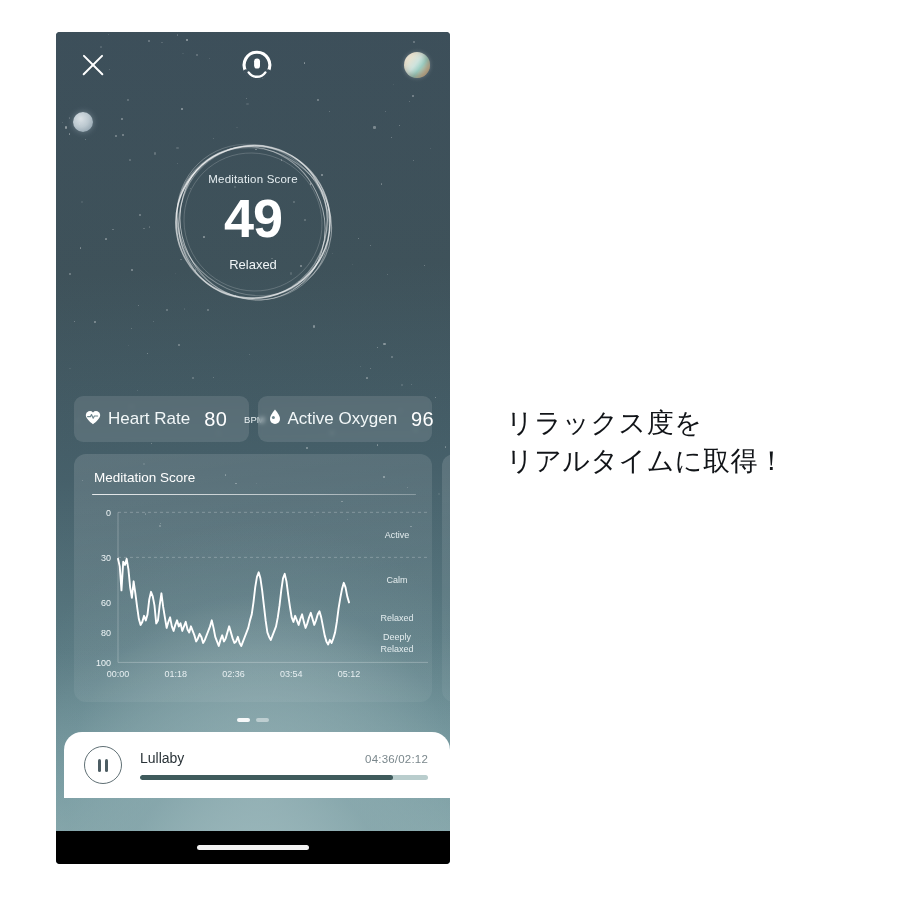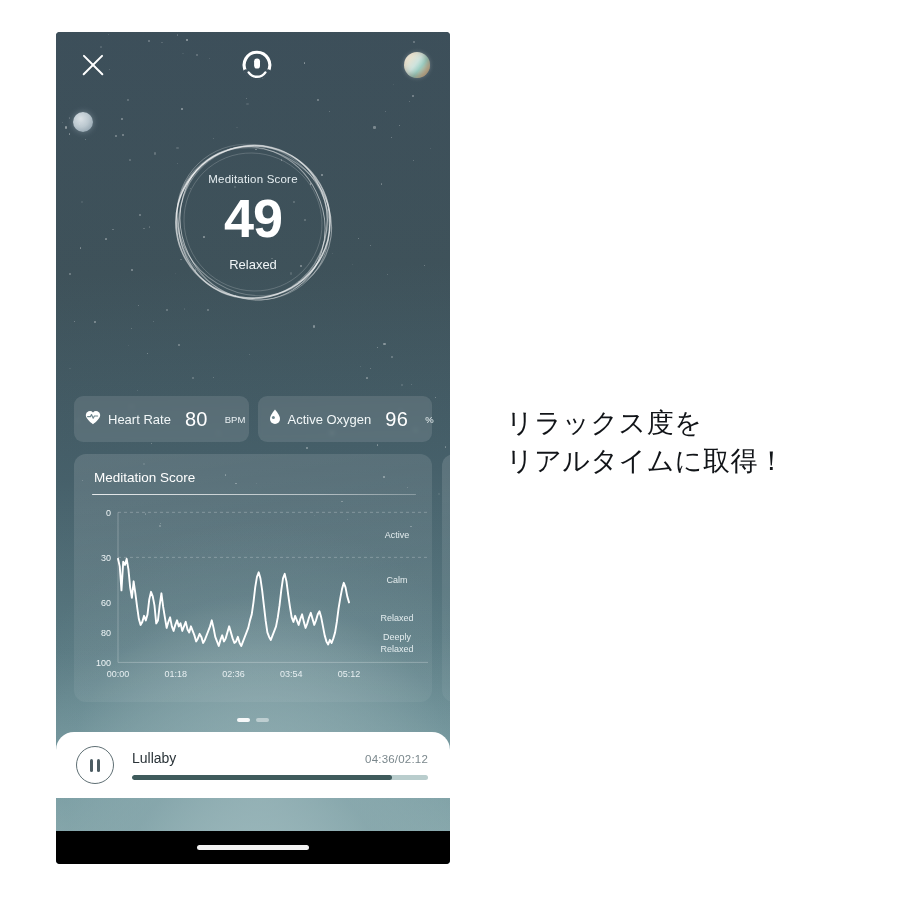--- a/index.html
+++ b/index.html
@@ -101,21 +101,21 @@
   }
   .vital {
     flex: 1 1 0; min-width: 0;
     height: 46px; border-radius: 9px;
     background: rgba(255,255,255,0.115);
     display: flex; align-items: center;
     padding: 0 11px; gap: 7px;
     backdrop-filter: blur(2px);
   }
   .vital .ic { flex: 0 0 auto; display: block; }
-  .vital .vname { font-size: 13px; color: #f2f7f8; white-space: nowrap; }
+  .vital .vname { font-size: 17px; color: #f2f7f8; white-space: nowrap; }
   .vital .spacer { flex: 1 1 auto; }
   .vital .vnum { font-size: 20px; font-weight: 400; color: #ffffff; letter-spacing: .3px; }
   .vital .vunit { font-size: 9.5px; color: #eaf1f3; margin-left: 10px; }
 
   
   .cards-row {
     position: absolute; left: 18px; top: 422px; right: 0;
     display: flex; gap: 10px; z-index: 5;
   }
   .card {
@@ -138,21 +138,21 @@
   
   .dots {
     position: absolute; left: 0; right: 0; top: 686px;
     display: flex; justify-content: center; gap: 6px; z-index: 5;
   }
   .dot { width: 13px; height: 4px; border-radius: 3px; background: rgba(255,255,255,.45); cursor: pointer; }
   .dot.active { background: rgba(255,255,255,.92); }
 
   
   .player {
-    position: absolute; left: 0; right: 0; bottom: 33px; height: 66px;
+    position: absolute; left: 8px; right: 0; bottom: 33px; height: 66px;
     background: #ffffff;
     border-top-left-radius: 18px; border-top-right-radius: 18px;
     display: flex; align-items: center; padding: 0 22px 0 20px;
     z-index: 8;
   }
   .play-btn {
     width: 38px; height: 38px; border-radius: 50%;
     border: 1.6px solid #5f6f74; flex: 0 0 auto;
     display: flex; align-items: center; justify-content: center; gap: 3.5px;
     cursor: pointer;

